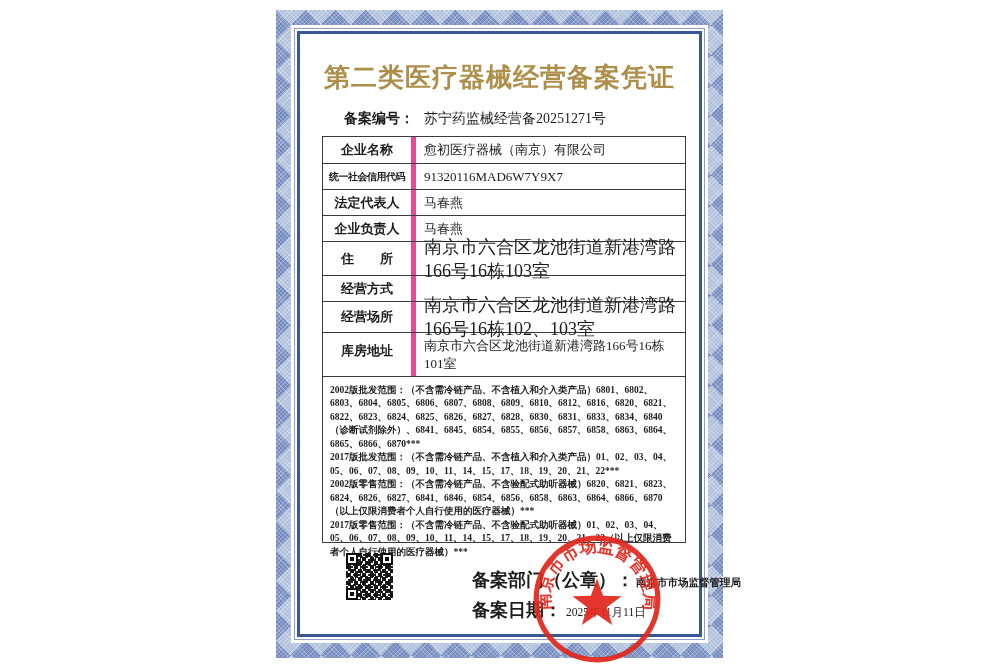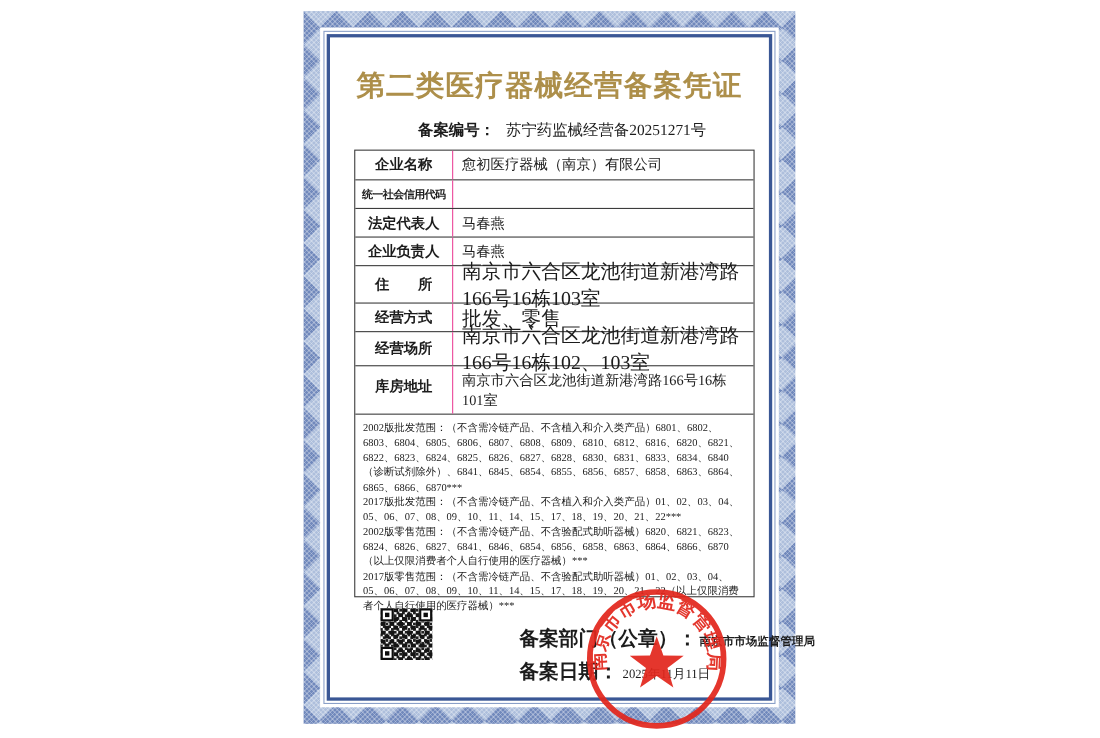--- a/index.html
+++ b/index.html
@@ -20,40 +20,40 @@
   }
   .cert-white  { position:absolute; inset:15px; background:#fff; }
   .line-thin   { position:absolute; inset:18px; border:1px solid #8aa0c8; pointer-events:none; }
   .line-thick  { position:absolute; inset:21px; border:3px solid #3a5795; pointer-events:none; }
   .content     { position:absolute; inset:0; }
 
   .title {
     position:absolute; left:0; right:0; top:50px; text-align:center;
     font-size:26px; font-weight:bold; letter-spacing:1px;
   }
-  .record { position:absolute; left:68px; top:100px; font-size:14px; white-space:nowrap;margin-left:36px; }
+  .record { position:absolute; left:68px; top:100px; font-size:14px; white-space:nowrap; }
   .record .lbl { font-weight:bold; }
   .record .val { margin-left:10px; }
 
   
   .table { position:absolute; left:46px; top:126px; width:362px; border:1px solid #3c3c3c; background:#fff; }
   .trow { display:flex; border-top:1px solid #3c3c3c; }
   .trow:first-child { border-top:none; }
   .cl {
-    width:88px; flex:0 0 88px; border-right:1px solid #ec4899;
+    width:88px; flex:0 0 88px; border-right:5px solid #ec4899;
     display:flex; align-items:center; justify-content:center;
     font-weight:bold; font-size:13px; text-align:center;font-family:Liberation Mono, monospace;
   }
   .cv { flex:1; display:flex; align-items:center; padding:2px 8px; font-size:13px; }
   .cv.small { font-size:18px; }
   .cl.longlbl { font-size:10px; letter-spacing:-0.5px;text-align:center; }
   .cl.toplbl  { align-items:flex-start; padding-top:9px; }
   .h26{height:26px} .h25{height:25px} .h33{height:33px} .h30{height:30px} .h43{height:43px} .h165{height:165px}
   .scope-val { display:block; padding:7px 7px 0 7px; font-size:9.5px; line-height:1.42; }
-  .scope-val p { margin:0; }
+  .scope-val p { margin:0;font-weight:bold; }
 
   
   .qr {
     position:absolute; left:70px; top:543px; width:47px; height:47px;
     background:
       repeating-conic-gradient(#141414 0% 25%, rgba(255,255,255,0) 0% 50%) 0 0/8px 8px,
       repeating-conic-gradient(#222 0% 25%, #fff 0% 50%) 2px 3px/5px 5px;
   }
   .finder { position:absolute; width:12px; height:12px; border:2px solid #0d0d0d; background:#fff; box-sizing:border-box; }
   .finder::after { content:''; position:absolute; inset:2px; background:#0d0d0d; }
@@ -83,36 +83,36 @@
       <span class="lbl">备案编号：</span><span class="val">苏宁药监械经营备20251271号</span>
     </div>
 
     <div class="table">
       <div class="trow h26">
         <div class="cl">企业名称</div>
         <div class="cv">愈初医疗器械（南京）有限公司</div>
       </div>
       <div class="trow h25">
         <div class="cl longlbl">统一社会信用代码</div>
+        <div class="cv">91320116MAD6W7Y9X7</div>
       </div>
       <div class="trow h25">
         <div class="cl">法定代表人</div>
         <div class="cv">马春燕</div>
       </div>
       <div class="trow h25">
         <div class="cl">企业负责人</div>
         <div class="cv">马春燕</div>
       </div>
       <div class="trow h33">
         <div class="cl">住　　所</div>
         <div class="cv small">南京市六合区龙池街道新港湾路166号16栋103室</div>
       </div>
       <div class="trow h25">
         <div class="cl">经营方式</div>
-        <div class="cv small">批发、零售</div>
       </div>
       <div class="trow h30">
         <div class="cl">经营场所</div>
         <div class="cv small">南京市六合区龙池街道新港湾路166号16栋102、103室</div>
       </div>
       <div class="trow h43">
         <div class="cl toplbl">库房地址</div>
         <div class="cv">南京市六合区龙池街道新港湾路166号16栋101室</div>
       </div>
       <div class="trow h165">

